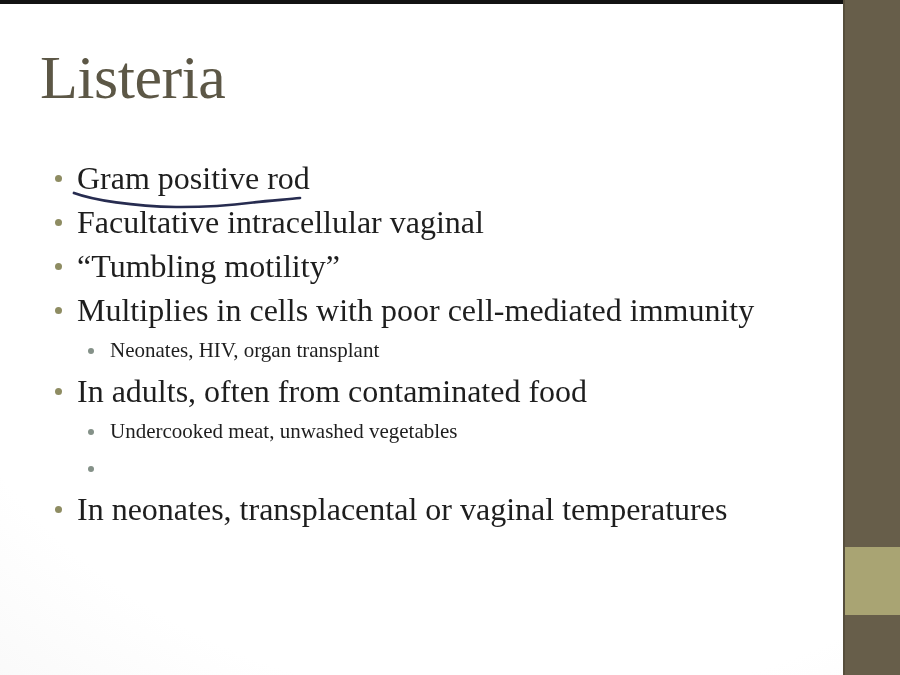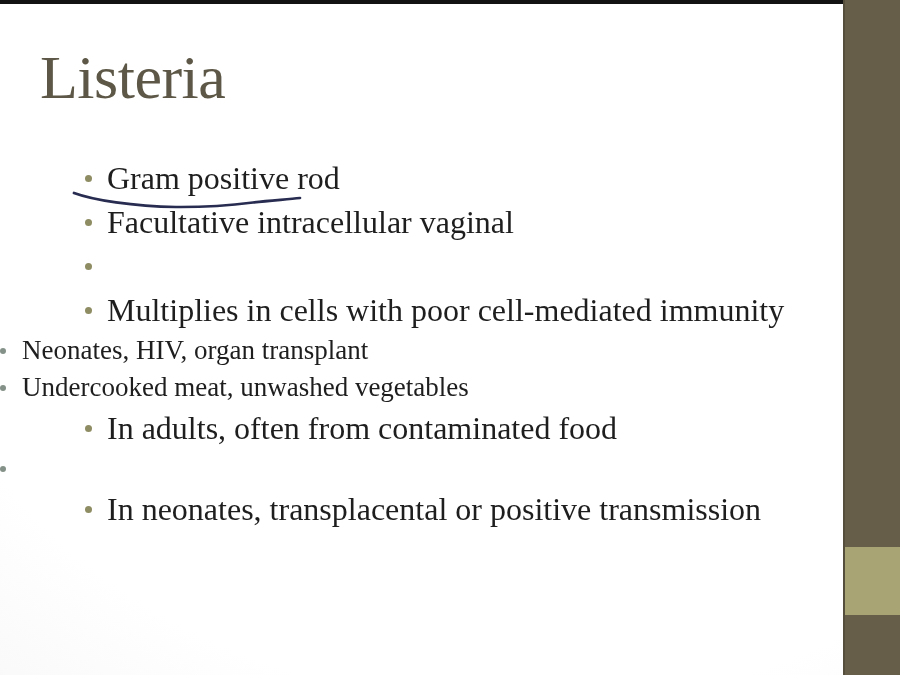--- a/index.html
+++ b/index.html
@@ -57,22 +57,22 @@
   .bullet-list {
     position: absolute;
     left: 0; top: 156px;
     width: 843px;
   }
   .row {
     display: flex;
     align-items: center;
     color: var(--body-text-color, #1e1e1e);
   }
-  .row.l1 { height: 44px; padding-left: 85px; font-size: 32px; }
-  .row.l2 { height: 37px; font-size: 27px; }
+  .row.l1 { height: 44px; padding-left: 55px; font-size: 32px; }
+  .row.l2 { height: 37px; padding-left: 88px; font-size: 21px; }
   .dot { border-radius: 50%; flex: 0 0 auto; }
   .row.l1 .dot {
     width: 7px; height: 7px;
     background: var(--bullet-l1-color, #8e8c62);
     margin-right: 15px;
   }
   .row.l2 .dot {
     width: 6px; height: 6px;
     background: var(--bullet-l2-color, #849188);
     margin-right: 16px;
@@ -102,50 +102,51 @@
         <span class="li-text">Gram positive rod</span>
       </div>
 
       <div class="row l1">
         <span class="dot"></span>
         <span class="li-text">Facultative intracellular vaginal</span>
       </div>
 
       <div class="row l1">
         <span class="dot"></span>
+        <span class="li-text">“Tumbling motility”</span>
       </div>
 
       <div class="row l1">
         <span class="dot"></span>
         <span class="li-text">Multiplies in cells with poor cell-mediated immunity</span>
       </div>
 
       <div class="row l2">
         <span class="dot"></span>
         <span class="li-text">Neonates, HIV, organ transplant</span>
       </div>
 
+      <div class="row l1">
+        <span class="dot"></span>
+        <span class="li-text">In adults, often from contaminated food</span>
+      </div>
+
       <div class="row l2">
         <span class="dot"></span>
         <span class="li-text">Undercooked meat, unwashed vegetables</span>
-      </div>
-
-      <div class="row l1">
-        <span class="dot"></span>
-        <span class="li-text">In adults, often from contaminated food</span>
       </div>
 
       <div class="row l2">
         <span class="dot"></span>
       </div>
 
 
       <div class="row l1">
         <span class="dot"></span>
-        <span class="li-text">In neonates, transplacental or positive transmission</span>
+        <span class="li-text">In neonates, transplacental or vaginal temperatures</span>
       </div>
 
     </div>
 
     <svg class="pen-underline" viewBox="0 0 232 22">
       <path d="M 3 4
                C 22 11, 62 17.5, 105 18
                C 140 18.3, 158 16.5, 182 13.5
                C 198 11.5, 216 10.5, 229 9" fill="none" stroke="currentColor" stroke-width="2.7" stroke-linecap="round"></path>
     </svg>

